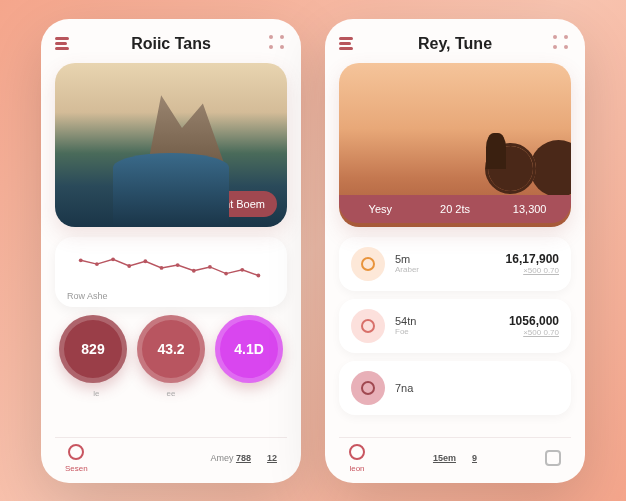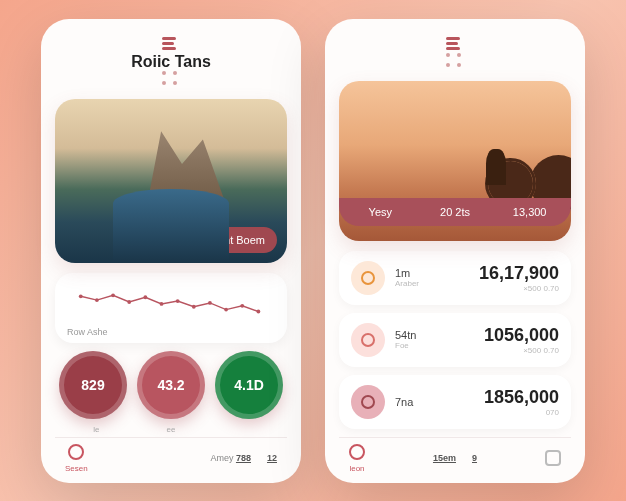--- a/index.html
+++ b/index.html
@@ -10,64 +10,64 @@
     display: flex; justify-content: center; align-items: center; gap: 24px;
   }
   .phone {
     width: 260px; height: 464px;
     background: #fefcfb;
     border-radius: 28px;
     box-shadow: 0 20px 60px rgba(0,0,0,0.15);
     padding: 16px 14px 10px;
     display: flex; flex-direction: column;
   }
-  .header { display: flex; justify-content: space-between; align-items: center; margin-bottom: 10px; flex-direction: column; }
+  .header { display: flex; justify-content: space-between; align-items: center; margin-bottom: 10px; }
   .menu-icon { width: 18px; height: 18px; display:flex; flex-direction:column; justify-content:center; gap:2px; }
   .menu-icon span { width: 14px; height: 3px; background:#b8555c; border-radius:2px; }
   .menu-icon span:nth-child(2){ width:12px; }
   .title { font-size: 16px; font-weight: 600; color: #222; }
   .dots-icon { width: 18px; height: 18px; display:grid; grid-template-columns:1fr 1fr; gap:3px; }
   .dots-icon span { width:4px; height:4px; background:#d5a0a0; border-radius:50%; }
   .hero {
     width: 100%; height: 164px; border-radius: 20px; position: relative; overflow: hidden;
     margin-bottom: 10px; box-shadow: 0 8px 20px rgba(160,80,80,0.15);
   }
   .hero-landscape { background: linear-gradient(180deg,#e8d4b0 0%, #d4bc98 30%, #4a6b5a 55%, #2a4a5a 75%, #1a3548 100%); }
   .hero-landscape::before { content:''; position:absolute; top:20%; left:30%; width:45%; height:50%; background:linear-gradient(180deg,#9a8570,#6a5540); clip-path:polygon(20% 100%, 35% 0%, 55% 40%, 75% 10%, 100% 100%); }
   .hero-landscape::after { content:''; position:absolute; bottom:0; left:25%; width:50%; height:45%; background:linear-gradient(180deg,#3a6a8a 0%, #1a3548 100%); border-radius:50% 50% 0 0 / 20% 20% 0 0; }
   .hero-cyclist { background: linear-gradient(180deg,#f5c49a 0%, #e8a878 40%, #c47850 70%, #a55838 100%); }
   .hero-cyclist::before { content:''; position:absolute; right:15%; bottom:20%; width:45px; height:45px; border:3px solid #4a2818; border-radius:50%; box-shadow: 50px 0 0 -0px #4a2818 inset, 48px 0 0 3px #4a2818; }
   .hero-cyclist::after { content:''; position:absolute; right:28%; bottom:35%; width:20px; height:36px; background:#3a2010; border-radius:40% 40% 0 0; }
   .hero-pills { position:absolute; bottom:10px; left:12px; right:10px; display:flex; justify-content:flex-end; gap:8px; }
   .pill { background:#a04850; color:#fff; font-size:11px; padding:7px 12px; border-radius:14px; font-weight:500; }
-  .pill-row { position:absolute; bottom:15px; left:0; right:0; background:#a8505a; display:flex; padding:8px 4px; border-radius:0 0 20px 20px; }
+  .pill-row { position:absolute; bottom:4px; left:0; right:0; background:#a8505a; display:flex; padding:8px 4px; border-radius:0 0 20px 20px; }
   .pill-row .pcell { flex:1; text-align:center; color:#fff; }
   .pill-row .pcell .pl { font-size:11px; font-weight:500; }
   .chart-card { background:#fff; border-radius:18px; padding:10px 12px 6px; margin-bottom:8px; box-shadow:0 4px 12px rgba(0,0,0,0.05); }
   .sparkline { width:100%; height:38px; }
   .chart-label { font-size:9px; color:#999; margin-top:2px; }
   .stats-row { display:flex; gap:10px; margin-bottom:6px; padding:0 4px; }
   .stat-circle { flex:1; aspect-ratio:1; border-radius:50%; display:flex; align-items:center; justify-content:center; font-size:14px; font-weight:600; color:#fff; box-shadow:0 6px 14px rgba(160,60,70,0.25), inset 0 0 0 5px rgba(255,255,255,0.2); }
   .sc1 { background:#9a3e48; }
   .sc2 { background:#b85560; }
-  .sc3 { background:#15803d; }
+  .sc3 { background:#d946ef; }
   .stat-labels { display:flex; padding:0 4px; }
   .stat-labels span { flex:1; text-align:center; font-size:8px; color:#aaa; }
   .list-item { background:#fff; border-radius:16px; padding:10px 12px; display:flex; align-items:center; gap:10px; margin-bottom:8px; box-shadow:0 3px 10px rgba(0,0,0,0.04); }
   .li-icon { width:34px; height:34px; border-radius:50%; display:flex; align-items:center; justify-content:center; position:relative; }
   .li-icon::after { content:''; width:10px; height:10px; border:2px solid currentColor; border-radius:50%; }
   .li1 { background:#fde8d8; color:#e8943c; }
   .li2 { background:#fce0dc; color:#d8706a; }
   .li3 { background:#e8b0b8; color:#a04850; }
   .li-text { flex:1; }
   .li-name { font-size:11px; color:#444; font-weight:500; }
   .li-sub { font-size:8px; color:#bbb; }
   .li-right { text-align:right; }
-  .li-val { font-size:18px; font-weight:600; color:#222; }
-  .li-val-sub { font-size:8px; color:#bbb; }
+  .li-val { font-size:12px; font-weight:600; color:#222; }
+  .li-val-sub { font-size:8px; color:#bbb;text-decoration:underline; }
   .bottom-bar { margin-top:auto; display:flex; align-items:center; justify-content:space-between; padding:6px 10px 0; border-top:1px solid #f0e8e8; }
   .bb-item { display:flex; flex-direction:column; align-items:center; gap:4px; font-size:8px; color:#bbb; }
   .bb-item.active { color:#c85560; }
   .bb-icon { width:16px; height:16px; border:2px solid currentColor; border-radius:4px; }
   .bb-icon.circle { border-radius:50%; }
   .bb-stats { display:flex; gap:16px; font-size:9px; color:#888; }
   .bb-stats span b { color:#555; font-weight:600;text-decoration:underline; }
 </style>
 </head>
 <body>
@@ -139,20 +139,21 @@
   </div>
 </div>
 
 <div class="phone">
   <div class="header">
     <div class="menu-icon">
         <span></span>
         <span></span>
         <span></span>
       </div>
+    <div class="title">Rey, Tune</div>
     <div class="dots-icon">
         <span></span>
         <span></span>
         <span></span>
         <span></span>
       </div>
   </div>
 
   <div class="hero hero-cyclist">
     <div class="pill-row">
@@ -164,21 +165,21 @@
         </div>
       <div class="pcell">
           <div class="pl">13,300</div>
         </div>
     </div>
   </div>
 
   <div class="list-item">
     <div class="li-icon li1"></div>
     <div class="li-text">
-      <div class="li-name">1m</div>
+      <div class="li-name">5m</div>
       <div class="li-sub">Araber</div>
     </div>
     <div class="li-right">
       <div class="li-val">16,17,900</div>
       <div class="li-val-sub">×500  0.70</div>
     </div>
   </div>
 
   <div class="list-item">
     <div class="li-icon li2"></div>
@@ -191,24 +192,20 @@
       <div class="li-val-sub">×500  0.70</div>
     </div>
   </div>
 
   <div class="list-item">
     <div class="li-icon li3"></div>
     <div class="li-text">
       <div class="li-name">7na</div>
       <div class="li-sub"></div>
     </div>
-    <div class="li-right">
-      <div class="li-val">1856,000</div>
-      <div class="li-val-sub">070</div>
-    </div>
   </div>
 
   <div class="bottom-bar">
     <div class="bb-item active">
       <div class="bb-icon circle"></div>
       <span>leon</span>
     </div>
     <div class="bb-stats">
       <span><b>15em</b></span>
       <span><b>9</b></span>

